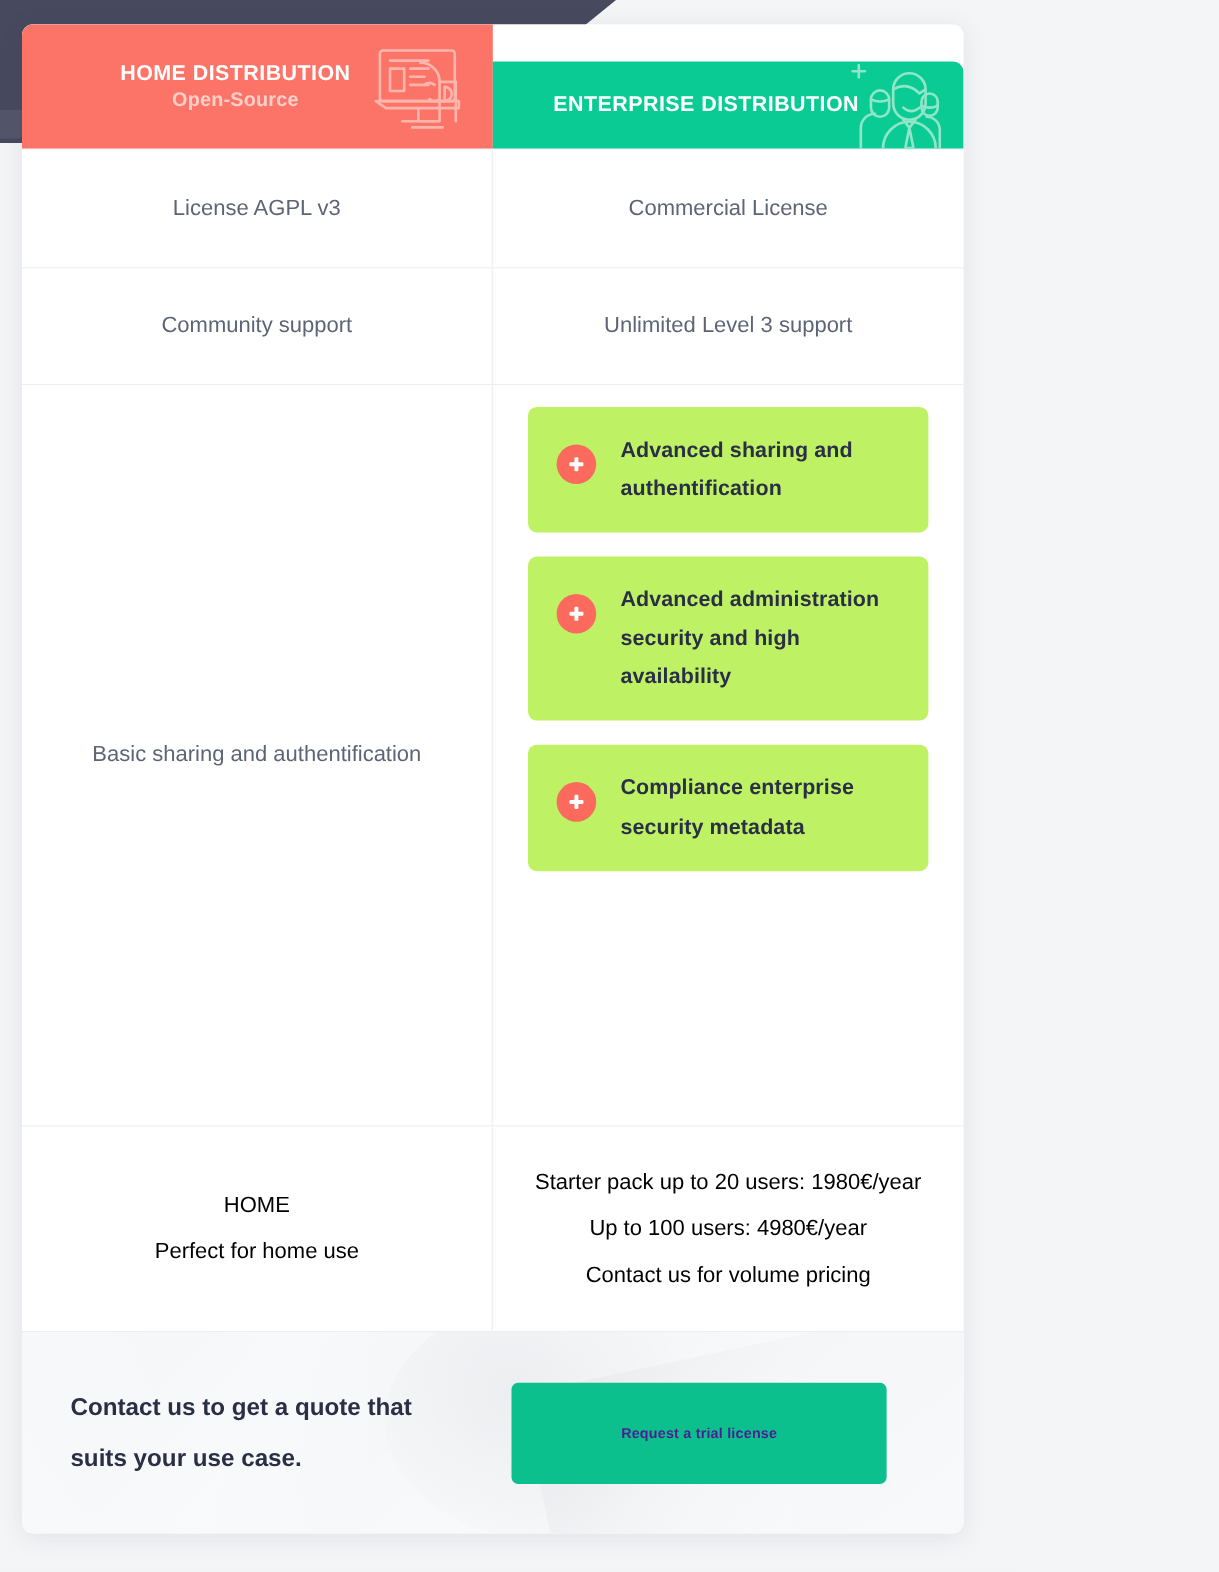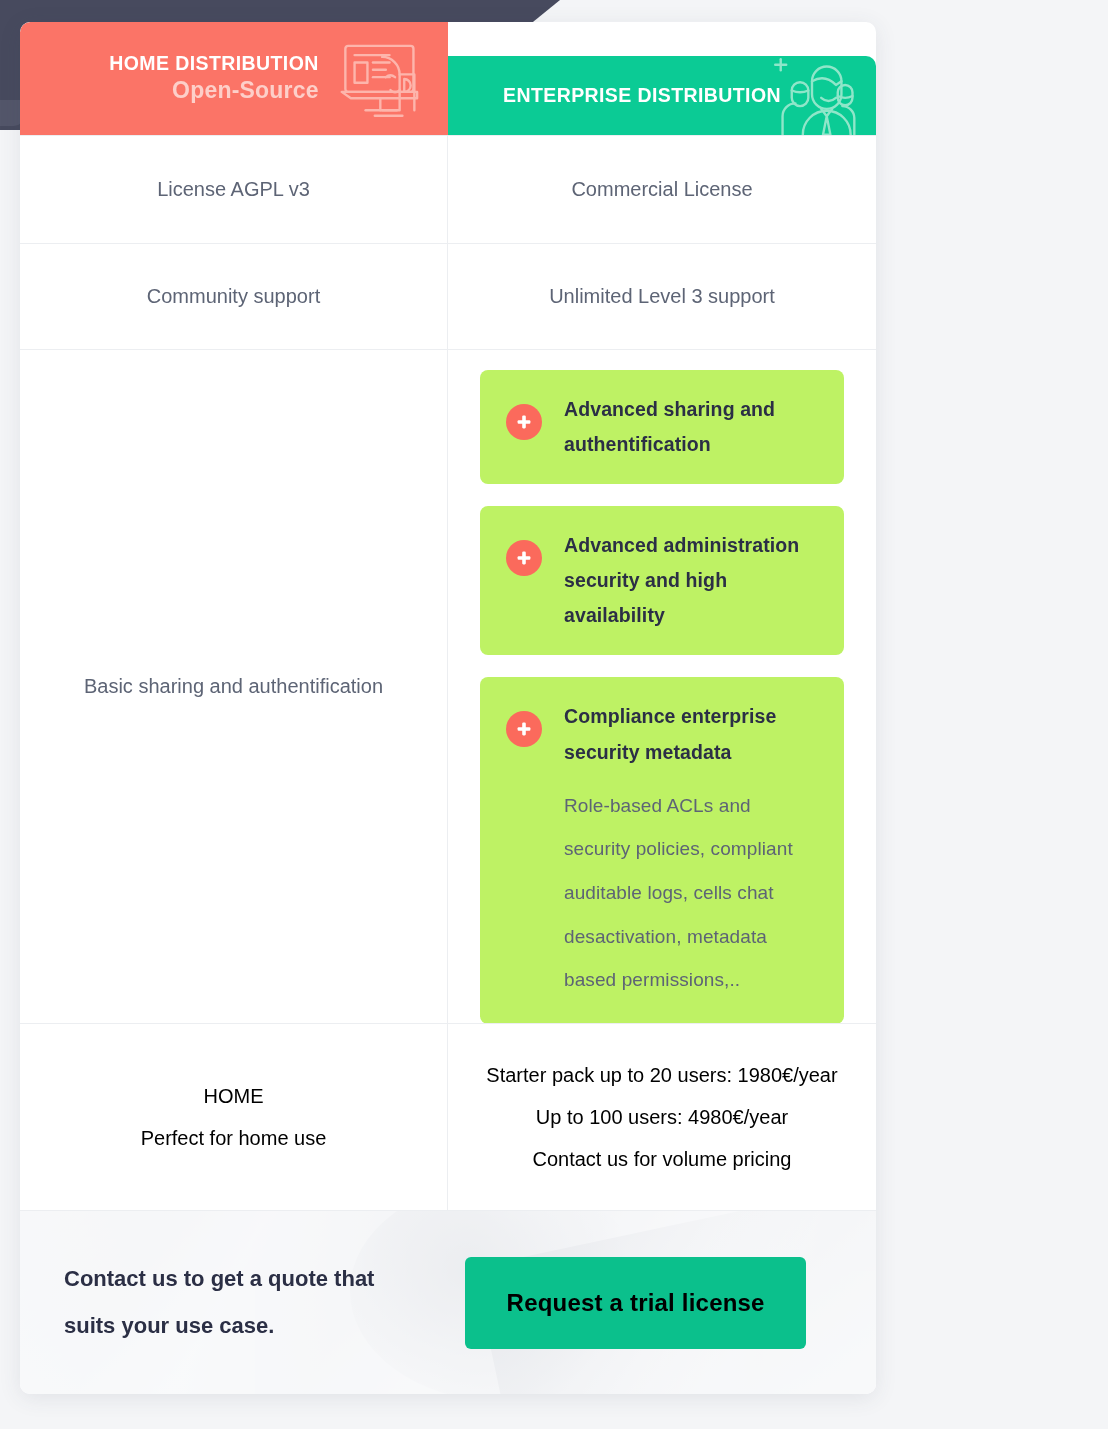--- a/index.html
+++ b/index.html
@@ -94,26 +94,25 @@
   .plan-title {
     color: #ffffff;
     font-size: 19.5px;
     font-weight: bold;
     letter-spacing: 0.4px;
     line-height: 1.25;
     white-space: nowrap;
   }
   .plan-subtitle {
     color: #fdcfc9;
-    font-size: 23px;
+    font-size: 18px;
     font-weight: bold;
     letter-spacing: 0.2px;
     line-height: 1.3;
     margin-top: 0;
-    text-align: right;
   }
   .plan-icon {
     position: absolute;
     right: 18px;
     top: 50%;
     transform: translateY(-50%);
     width: 92px;
     height: 92px;
     z-index: 1;
   }
@@ -258,23 +257,23 @@
   }
   .footer-right {
     position: relative;
     z-index: 2;
     flex: 1 1 48%;
     display: flex;
     align-items: center;
   }
   .trial-button {
     background: #0bc08c;
-    color: #000000;
+    color: #4c1d95;
     font-family: "Liberation Sans", sans-serif;
-    font-size: 24px;
+    font-size: 13px;
     font-weight: bold;
     border: none;
     border-radius: 6px;
     padding: 0 28px;
     height: 92px;
     min-width: 341px;
     cursor: pointer;
     letter-spacing: 0.2px;
   }
 </style>
@@ -380,21 +379,20 @@
 
       <div class="feature-box tall">
         <span class="plus-icon">
           <svg width="18" height="18" viewBox="0 0 18 18">
             <rect x="7.2" y="2.6" width="3.6" height="12.8" rx="1.1" fill="#ffffff"></rect>
             <rect x="2.6" y="7.2" width="12.8" height="3.6" rx="1.1" fill="#ffffff"></rect>
           </svg>
         </span>
         <div class="feature-text">
           <div class="feature-title">Compliance enterprise security metadata</div>
-          <div class="feature-desc">Role-based ACLs and security policies, compliant auditable logs, cells chat desactivation, metadata based permissions,..</div>
         </div>
       </div>
 
     </div>
   </div>
 
   <div class="cmp-row row-pricing">
     <div class="cell left">
       <div class="price-stack">
         <div class="price-line price-free">HOME</div>

